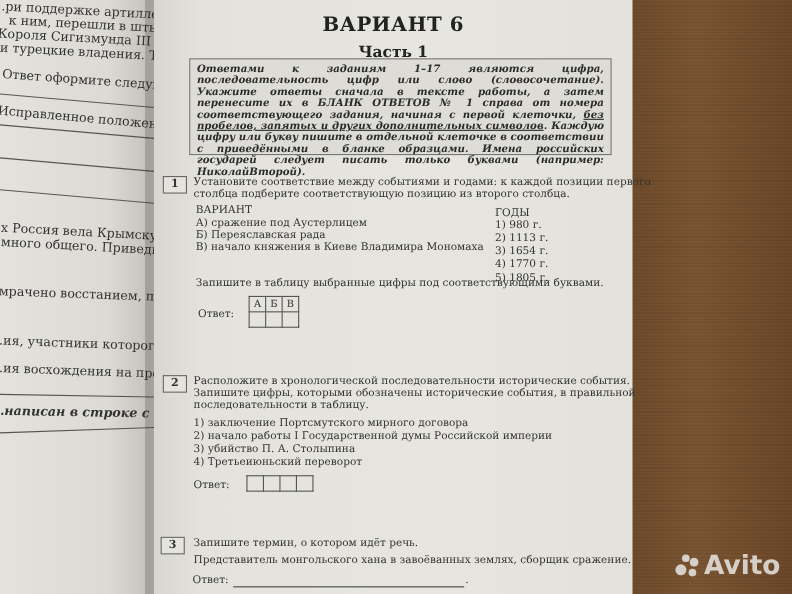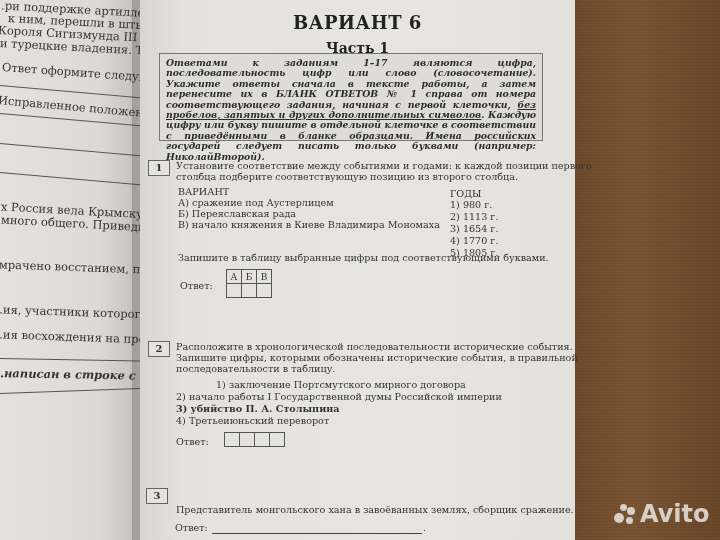--- a/index.html
+++ b/index.html
@@ -42,21 +42,21 @@
   }
   .variant-title {
     position:absolute; left:0; width:100%; top:12px; text-align:center;
     font-weight:bold; font-size:18px; letter-spacing:0.5px; color:#222;
   }
   .part-title {
     position:absolute; left:0; width:100%; top:40px; text-align:center;
     font-weight:bold; font-size:14px; color:#222;
   }
   .instructions {
-    position:absolute; left:19px; top:53px; width:384px; height:88px;
+    position:absolute; left:32px; top:53px; width:384px; height:88px;
     border:1px solid #777; background:#dddcd6; box-sizing:border-box;
     padding:4px 6px; font-style:italic; font-weight:bold; font-size:9.3px;
     line-height:10.4px; color:#2b2b2b; text-align:justify;
   }
   .instructions .u { text-decoration:underline; }
   .task-num {
     position:absolute; width:20px; height:14px; border:1px solid #666;
     font-size:10px; font-weight:bold; text-align:center; line-height:14px; color:#333;
     background:#e4e3dd;
   }
@@ -140,37 +140,38 @@
       <td></td>
       <td></td>
     </tr>
   </tbody>
     </table>
 
   <div class="task-num" style="left:8px;top:341px;">2</div>
   <div class="t" style="left:36px;top:352px;">Запишите цифры, которыми обозначены исторические события, в правильной</div>
   <div class="t" style="left:36px;top:341px;">Расположите в хронологической последовательности исторические события.</div>
   <div class="t" style="left:36px;top:363px;text-align:center;">последовательности в таблицу.</div>
-  <div class="t" style="left:36px;top:379px;margin-left:40px;">1) заключение Портсмутского мирного договора</div>
+  <div class="t" style="left:36px;top:379px;">1) заключение Портсмутского мирного договора</div>
   <div class="t" style="left:36px;top:391px;">2) начало работы I Государственной думы Российской империи</div>
-  <div class="t" style="left:36px;top:403px;font-weight:bold;">3) убийство П. А. Столыпина</div>
+  <div class="t" style="left:36px;top:403px;">3) убийство П. А. Столыпина</div>
   <div class="t" style="left:36px;top:415px;">4) Третьеиюньский переворот</div>
   <div class="t" style="left:36px;top:436px;">Ответ:</div>
   <table class="answer-grid" style="left:84px;top:432px;">
     <tbody>
         <tr>
       <td></td>
       <td></td>
       <td></td>
       <td></td>
     </tr>
   </tbody>
     </table>
 
   <div class="task-num" style="left:6px;top:488px;">3</div>
+  <div class="t" style="left:36px;top:488px;">Запишите термин, о котором идёт речь.</div>
   <div class="t" style="left:36px;top:504px;">Представитель монгольского хана в завоёванных землях, сборщик сражение.</div>
   <div class="t" style="left:35px;top:522px;">Ответ:</div>
   <div class="answer-line" style="left:72px;top:533px;width:210px;"></div>
   <div class="t" style="left:283px;top:522px;">.</div>
 </div>
 
 <div class="watermark">
   <div class="dots">
     <span style="left:2px;top:11px;width:10px;height:10px;"></span>
     <span style="left:8px;top:2px;width:7px;height:7px;"></span>

